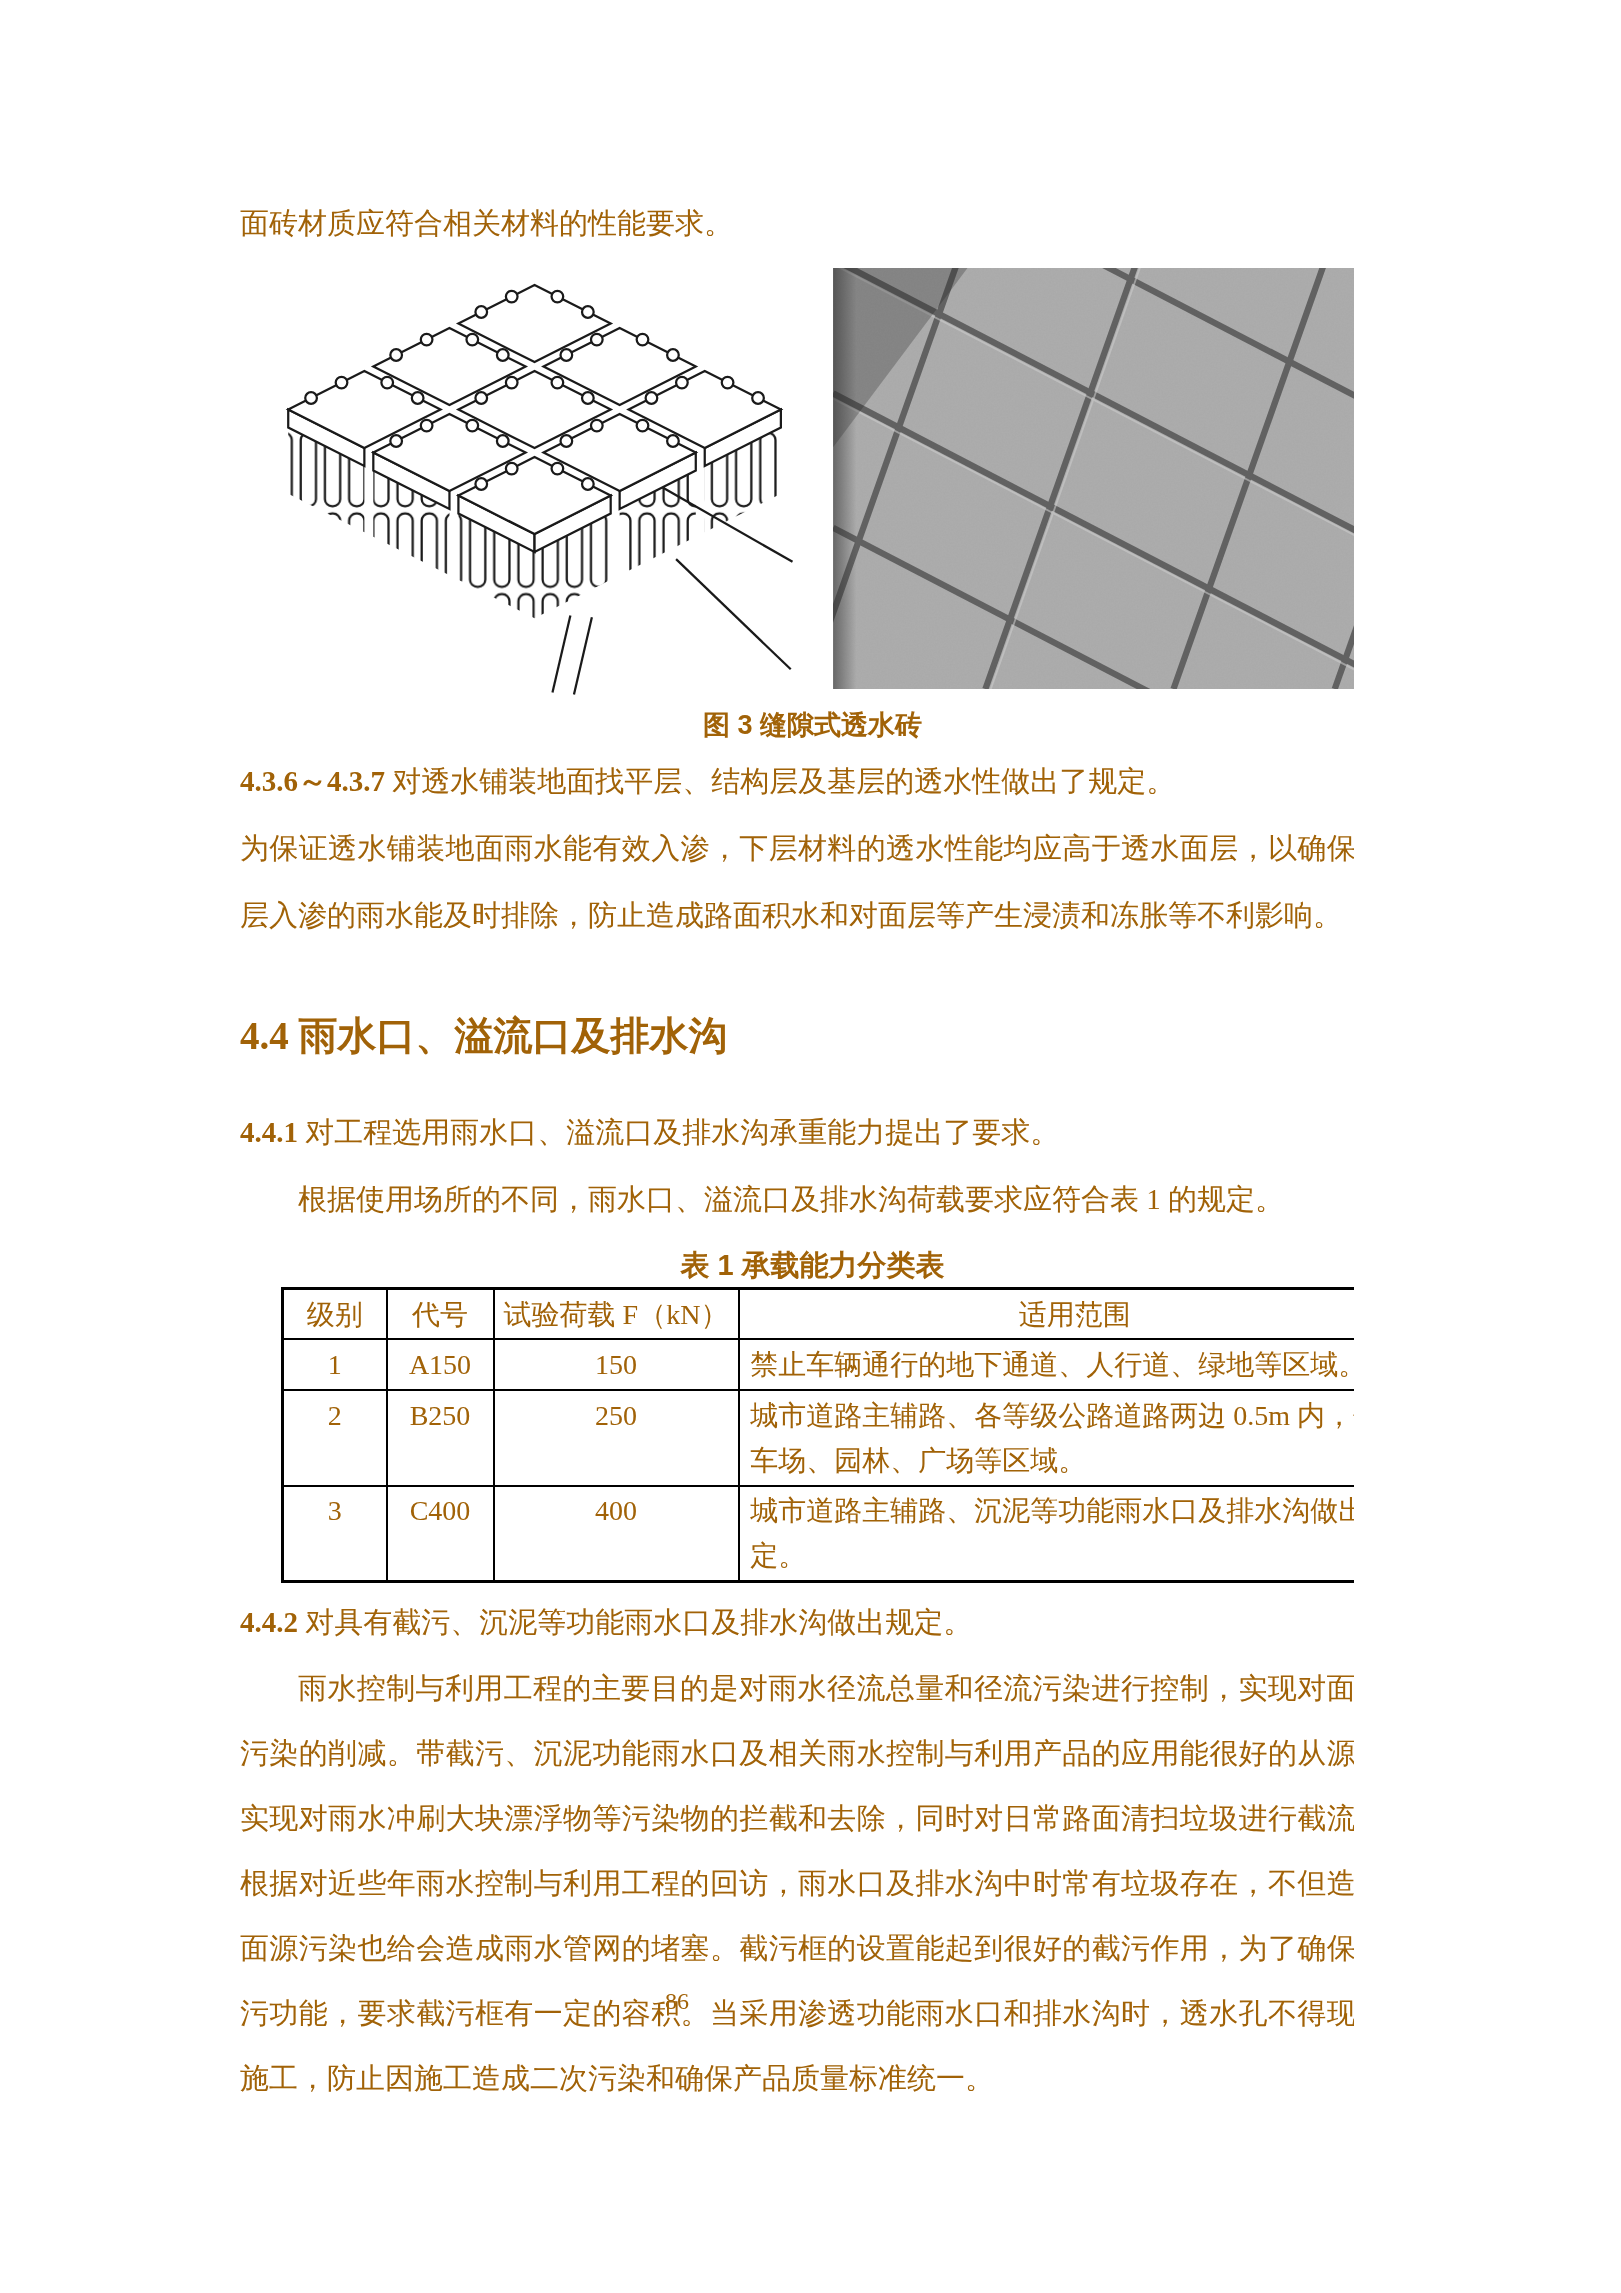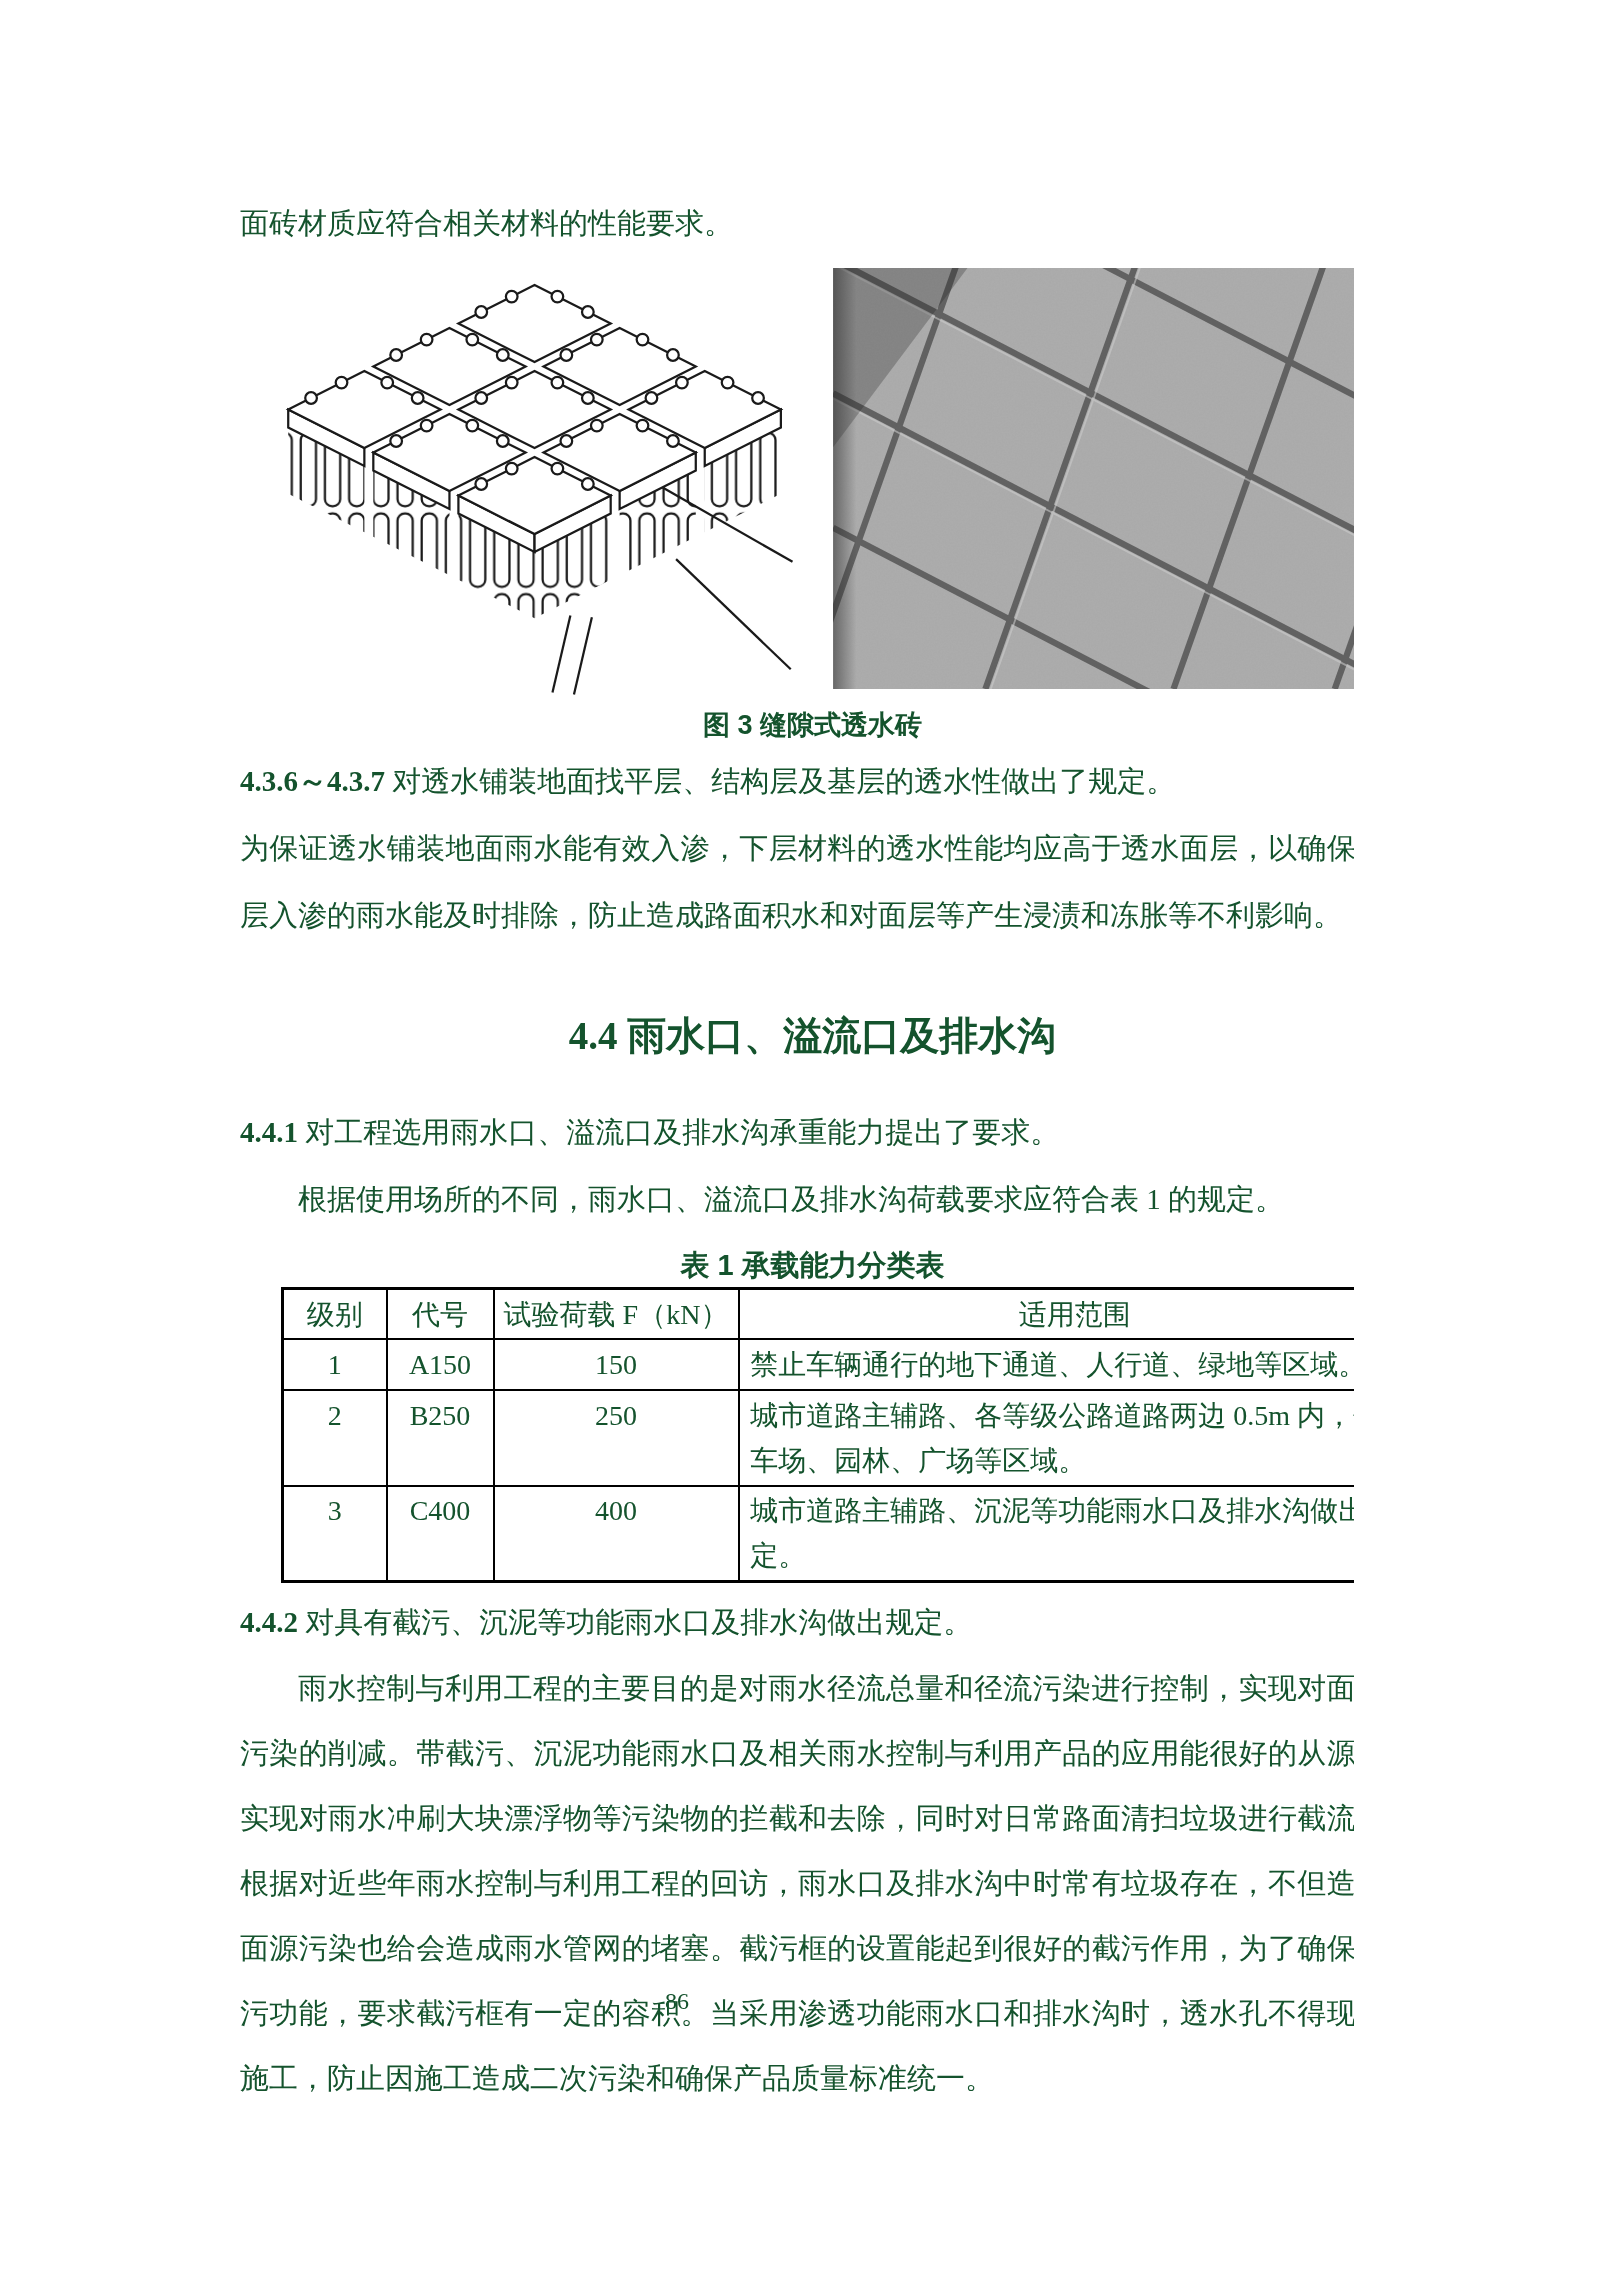--- a/index.html
+++ b/index.html
@@ -1,27 +1,27 @@
 <!DOCTYPE html>
 <html style="font-size:14.3px"><head>
 <meta charset="utf-8">
 <style>
   html,body{margin:0;padding:0;background:#ffffff;}
-  .page{position:relative;width:1354px;height:2294px;background:#ffffff;color:#14532d;
+  .page{position:relative;width:1354px;height:2294px;background:#ffffff;color:#a16207;
         font-family:"Liberation Serif","DejaVu Serif",serif;overflow:hidden;}
   .content{position:absolute;left:240px;top:0;width:1145px;padding-top:190px;}
   p{margin:0;}
   .body-par{font-size:29px;line-height:67px;text-align:justify;}
   .indent2{text-indent:2em;}
   .figure-row{display:flex;gap:36px;align-items:flex-start;margin-top:10.7px;margin-left:33px;}
   .diagram-box{width:524px;height:430px;}
   .photo-box{width:552px;height:421px;}
   .fig-caption{margin-top:5.4px;font-size:27px;line-height:45px;text-align:center;font-weight:bold;
                font-family:"Liberation Sans","DejaVu Sans",sans-serif;}
-  h2.sec-heading{margin:57px 0 16px 0;font-size:39px;line-height:59px;text-align:center;font-weight:bold;
+  h2.sec-heading{margin:57px 0 16px 0;font-size:39px;line-height:59px;font-weight:bold;
                font-family:"Liberation Serif","DejaVu Serif",serif;}
   .clause{margin-top:0;}
   .clause-441{margin-top:34px;}
   .clause-442{margin-top:5.4px;}
   .tbl-caption{margin-top:10.7px;font-size:29px;line-height:43px;text-align:center;font-weight:bold;
                font-family:"Liberation Sans","DejaVu Sans",sans-serif;}
   table.load-table{border-collapse:collapse;margin-left:41px;width:1128px;table-layout:fixed;border:3.6px solid #000;}
   table.load-table th,table.load-table td{border:2.7px solid #000;font-size:28px;line-height:45px;
                padding:1.8px 5.4px;vertical-align:top;font-weight:normal;font-family:"Liberation Serif","DejaVu Serif",serif;}
   .c-center{text-align:center;margin-top:8px;}

